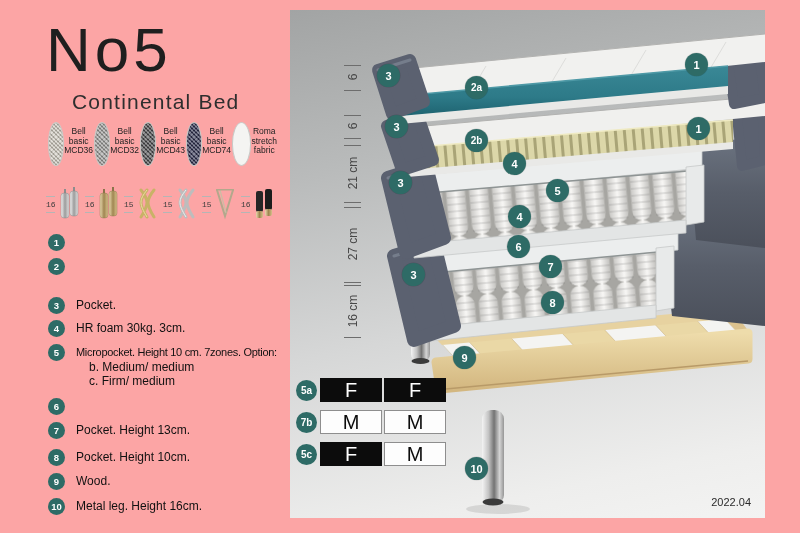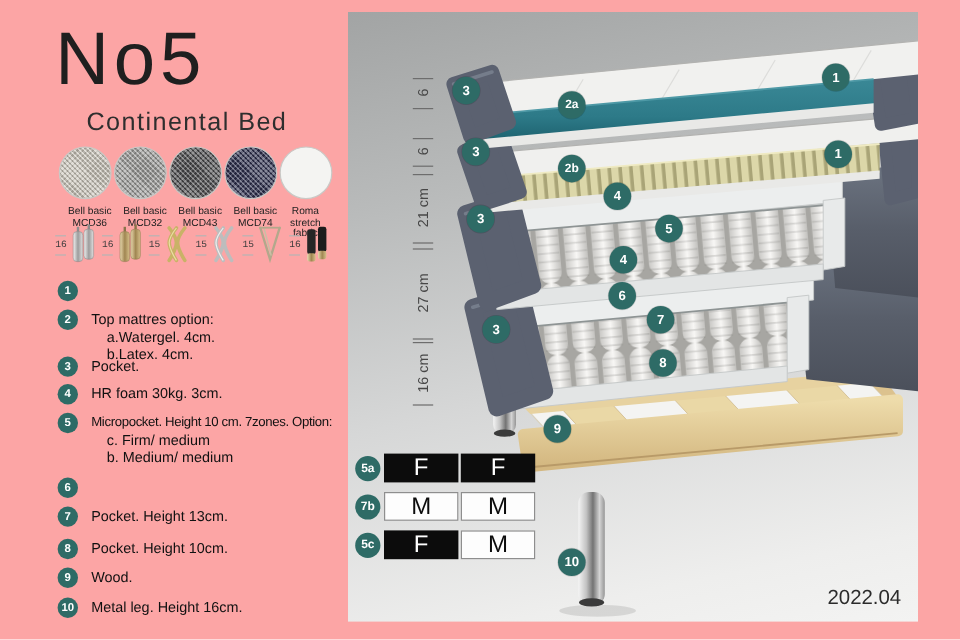--- a/index.html
+++ b/index.html
@@ -7,21 +7,21 @@
     font-family:"Liberation Sans", sans-serif; }
   .stage { position:relative; width:800px; height:533px; background:#fca5a5; }
 
   
   .title { position:absolute; left:46px; top:14px; font-size:62px; font-weight:300;
     letter-spacing:4px; color:#1f1f1f; }
   .subtitle { position:absolute; left:48px; top:90px; font-size:21px; font-weight:300;
     letter-spacing:1.2px; color:#2e2e2e;margin-left:24px; }
 
   .swatches { position:absolute; left:48px; top:122px; display:flex; gap:1px; }
-  .swatch-cell { width:45px; display:flex; flex-direction:column; align-items:flex-end; }
+  .swatch-cell { width:45px; display:flex; flex-direction:row; align-items:flex-start; }
   .swatch { width:44px; height:44px; border-radius:50%; position:relative; border:1px solid #c9c9c6; }
   .swatch.woven::after { content:""; position:absolute; inset:0; border-radius:50%;
     background:
       repeating-linear-gradient(45deg, rgba(255,255,255,.30) 0 1.5px, rgba(0,0,0,.14) 1.5px 3px),
       repeating-linear-gradient(-45deg, rgba(255,255,255,.18) 0 1.5px, rgba(0,0,0,.10) 1.5px 3px); }
   .swatch-label { margin-top:5px; font-size:8.5px; line-height:9.5px; color:#222; text-align:center; }
 
   .legs-row { position:absolute; left:46px; top:186px; display:flex;font-family:Liberation Mono, monospace; }
   .leg-item { width:39px; display:flex; align-items:center; }
   .leg-meas { display:flex; flex-direction:column; align-items:center; margin-right:1px; }
@@ -55,21 +55,21 @@
   .ftable { position:absolute; left:6px; top:368px; }
   .ftable-row { position:absolute; display:flex; align-items:center; }
   .tbadge { width:21px; height:21px; border-radius:50%; background:#2e6b66; color:#fff;
     font-size:10px; font-weight:bold; display:flex; align-items:center; justify-content:center;
     margin-right:3px; }
   .tcell { width:62px; height:24px; display:flex; align-items:center; justify-content:center;
     font-size:20px; margin-right:2px; }
   .tcell.dark { background:#0c0c0c; color:#fff; }
   .tcell.light { background:#fdfdfd; color:#0c0c0c; border:1px solid #8e8e8e; }
 
-  .version { position:absolute; right:14px; bottom:10px; font-size:17px; color:#2b2b2b; }
+  .version { position:absolute; right:14px; bottom:10px; font-size:11px; color:#2b2b2b; }
 </style>
 </head>
 <body>
 
 <div class="stage">
 
   <svg width="0" height="0" style="position:absolute">
     <defs>
       <linearGradient id="gSilver" x1="0" y1="0" x2="1" y2="0">
         <stop offset="0" stop-color="#f2f2f2"></stop>
@@ -220,40 +220,35 @@
       </svg>
     </div>
   </div>
 
   <div class="features">
     <div class="feature" style="top:235px">
       <div class="fbadge">1</div>
     </div>
     <div class="feature" style="top:259px">
       <div class="fbadge">2</div>
-      <div class="ftext">
-        <div>Top mattres option:</div>
-        <div class="fsub">a.Watergel. 4cm.</div>
-        <div class="fsub">b.Latex. 4cm.</div>
-      </div>
     </div>
     <div class="feature" style="top:298px">
       <div class="fbadge">3</div>
       <div class="ftext">Pocket.</div>
     </div>
     <div class="feature" style="top:321px">
       <div class="fbadge">4</div>
       <div class="ftext">HR foam 30kg. 3cm.</div>
     </div>
     <div class="feature" style="top:345px">
       <div class="fbadge">5</div>
       <div class="ftext">
         <div class="tight">Micropocket. Height 10 cm. 7zones. Option:</div>
+        <div class="fsub">b. Medium/ medium</div>
         <div class="fsub">c. Firm/ medium</div>
-        <div class="fsub">b. Medium/ medium</div>
       </div>
     </div>
     <div class="feature" style="top:399px">
       <div class="fbadge">6</div>
     </div>
     <div class="feature" style="top:423px">
       <div class="fbadge">7</div>
       <div class="ftext">Pocket. Height 13cm.</div>
     </div>
     <div class="feature" style="top:450px">

